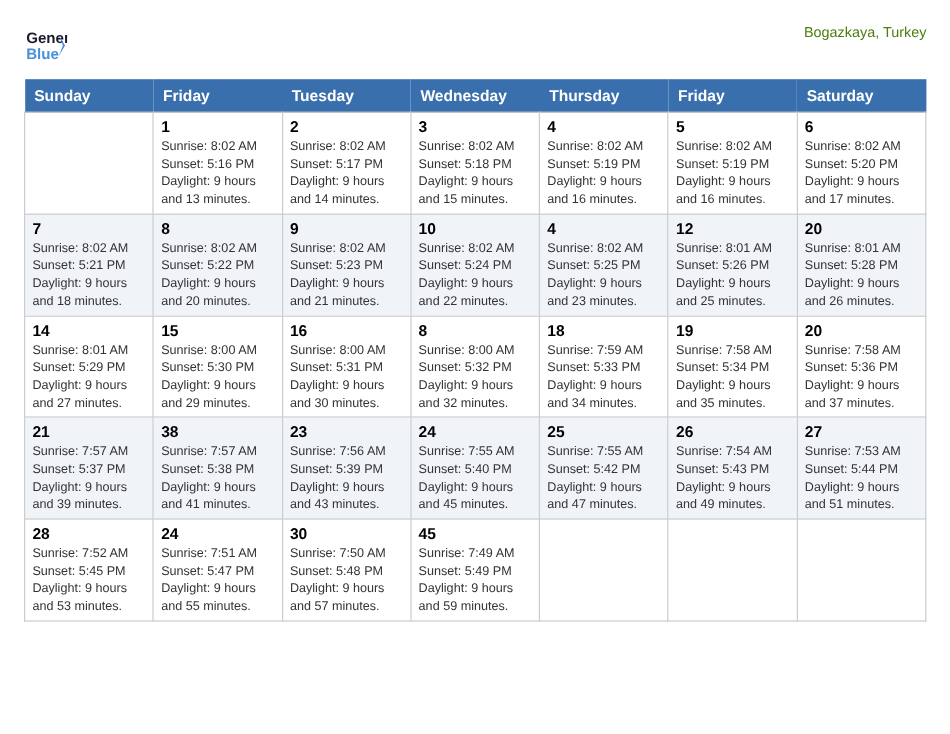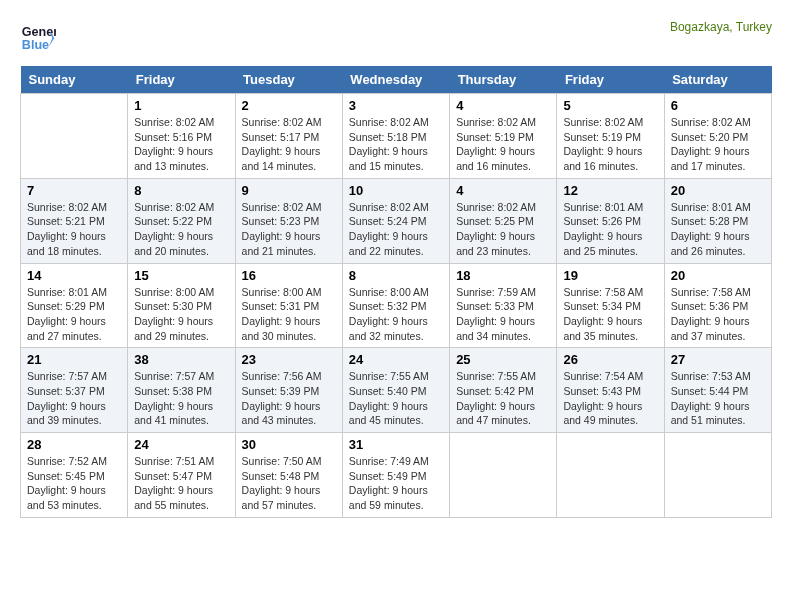--- a/index.html
+++ b/index.html
@@ -233,21 +233,21 @@
         </td>
         <td>
           <div class="day-number">24</div>
           <div class="day-info">Sunrise: 7:51 AM<br>Sunset: 5:47 PM<br>Daylight: 9 hours and 55 minutes.</div>
         </td>
         <td>
           <div class="day-number">30</div>
           <div class="day-info">Sunrise: 7:50 AM<br>Sunset: 5:48 PM<br>Daylight: 9 hours and 57 minutes.</div>
         </td>
         <td>
-          <div class="day-number">31</div>
+          <div class="day-number">45</div>
           <div class="day-info">Sunrise: 7:49 AM<br>Sunset: 5:49 PM<br>Daylight: 9 hours and 59 minutes.</div>
         </td>
         <td class="empty-cell"></td>
         <td class="empty-cell"></td>
         <td class="empty-cell"></td>
       </tr>
     </tbody>
 </table>
 
 </body></html>

